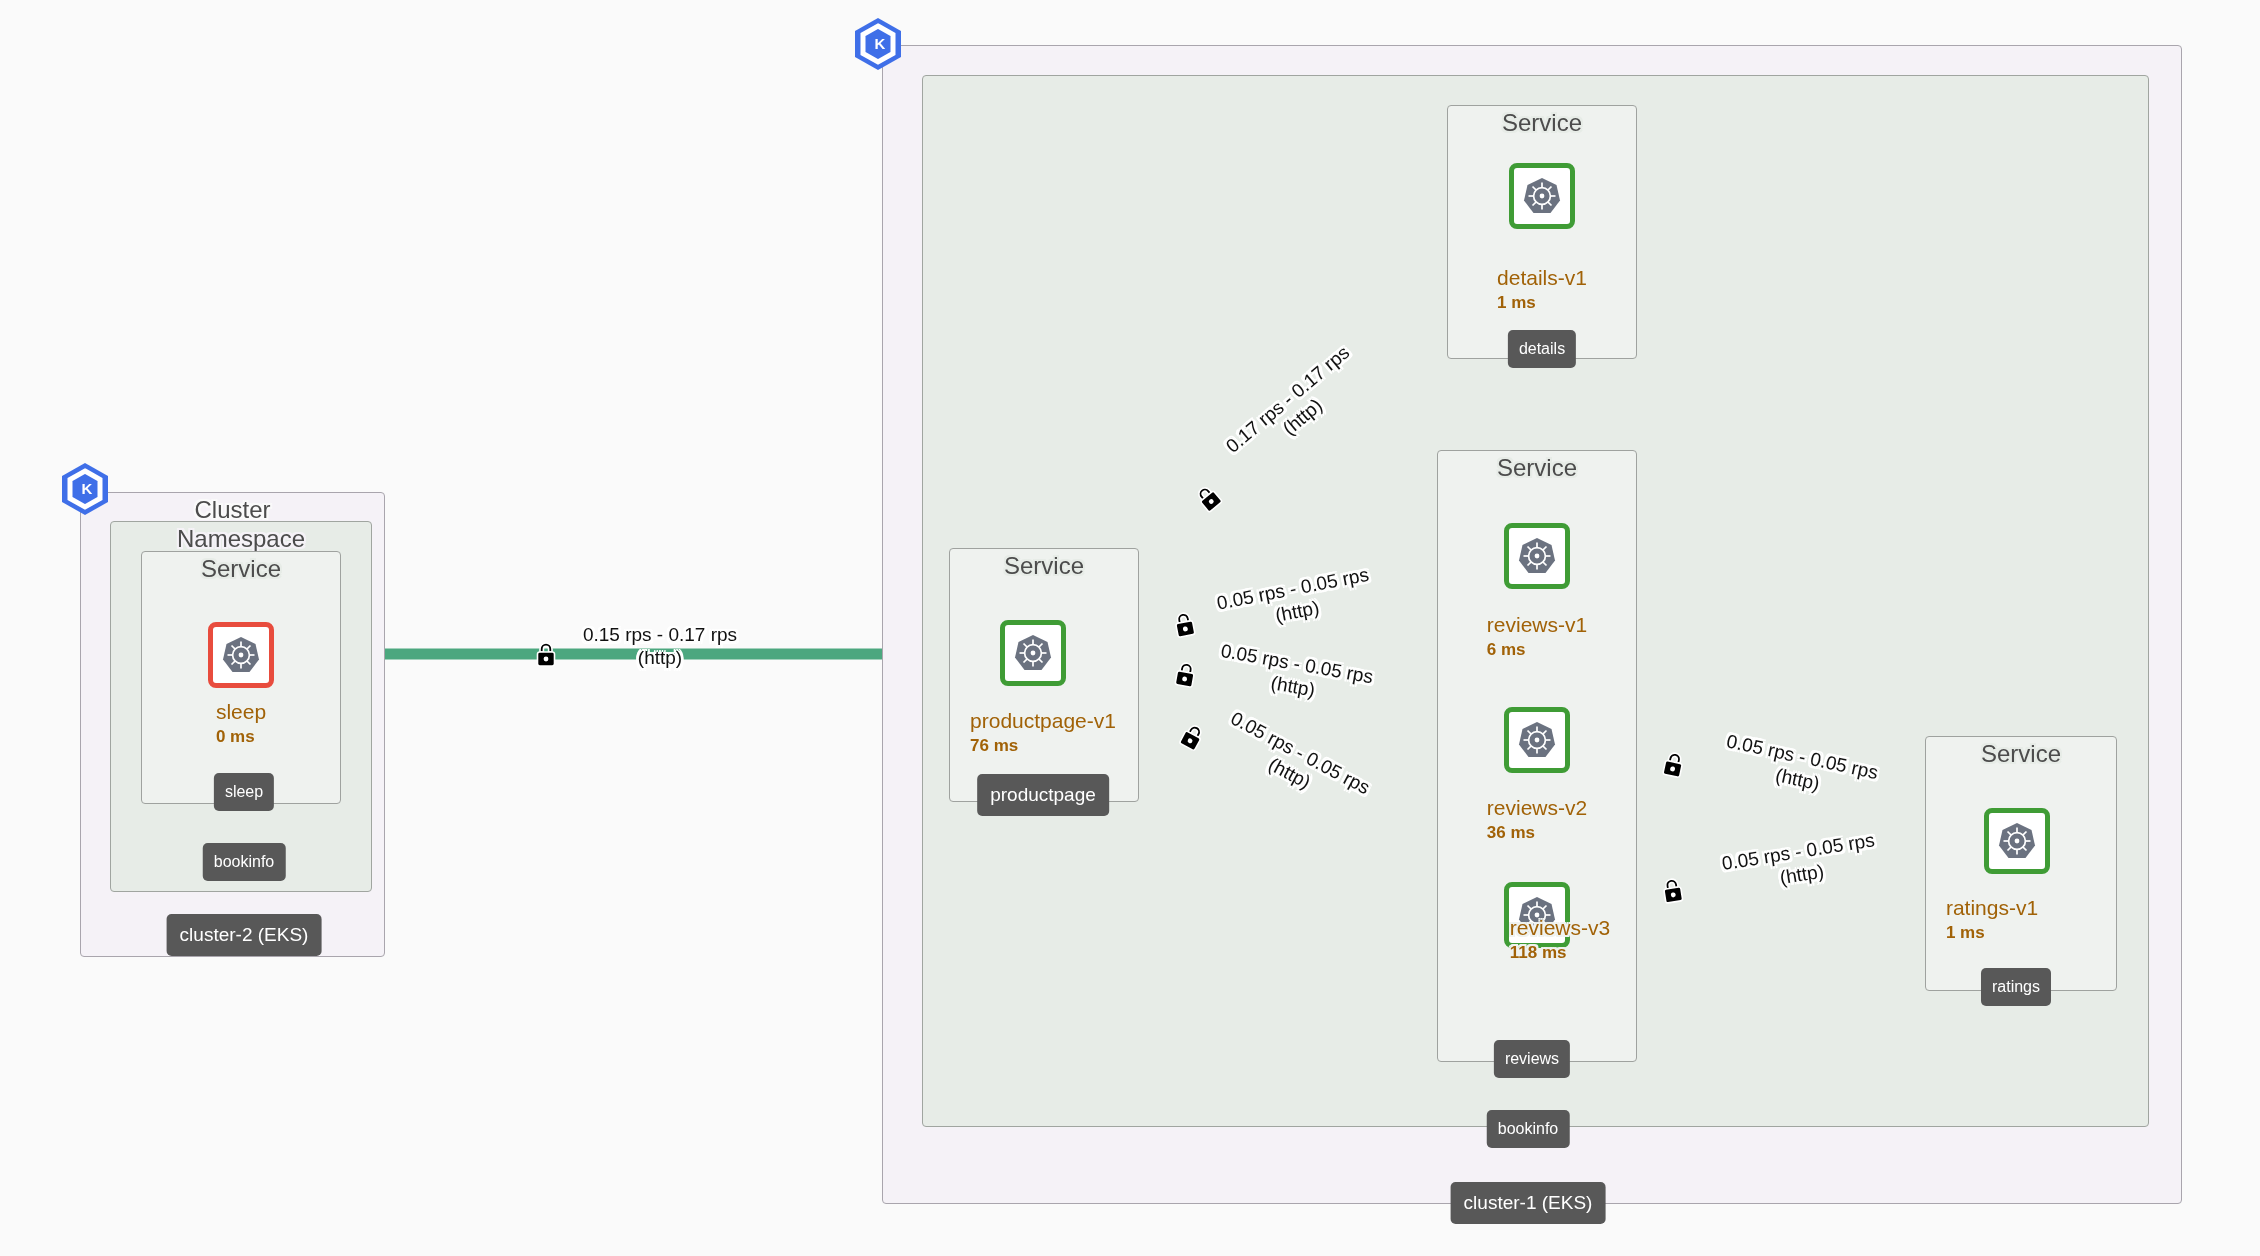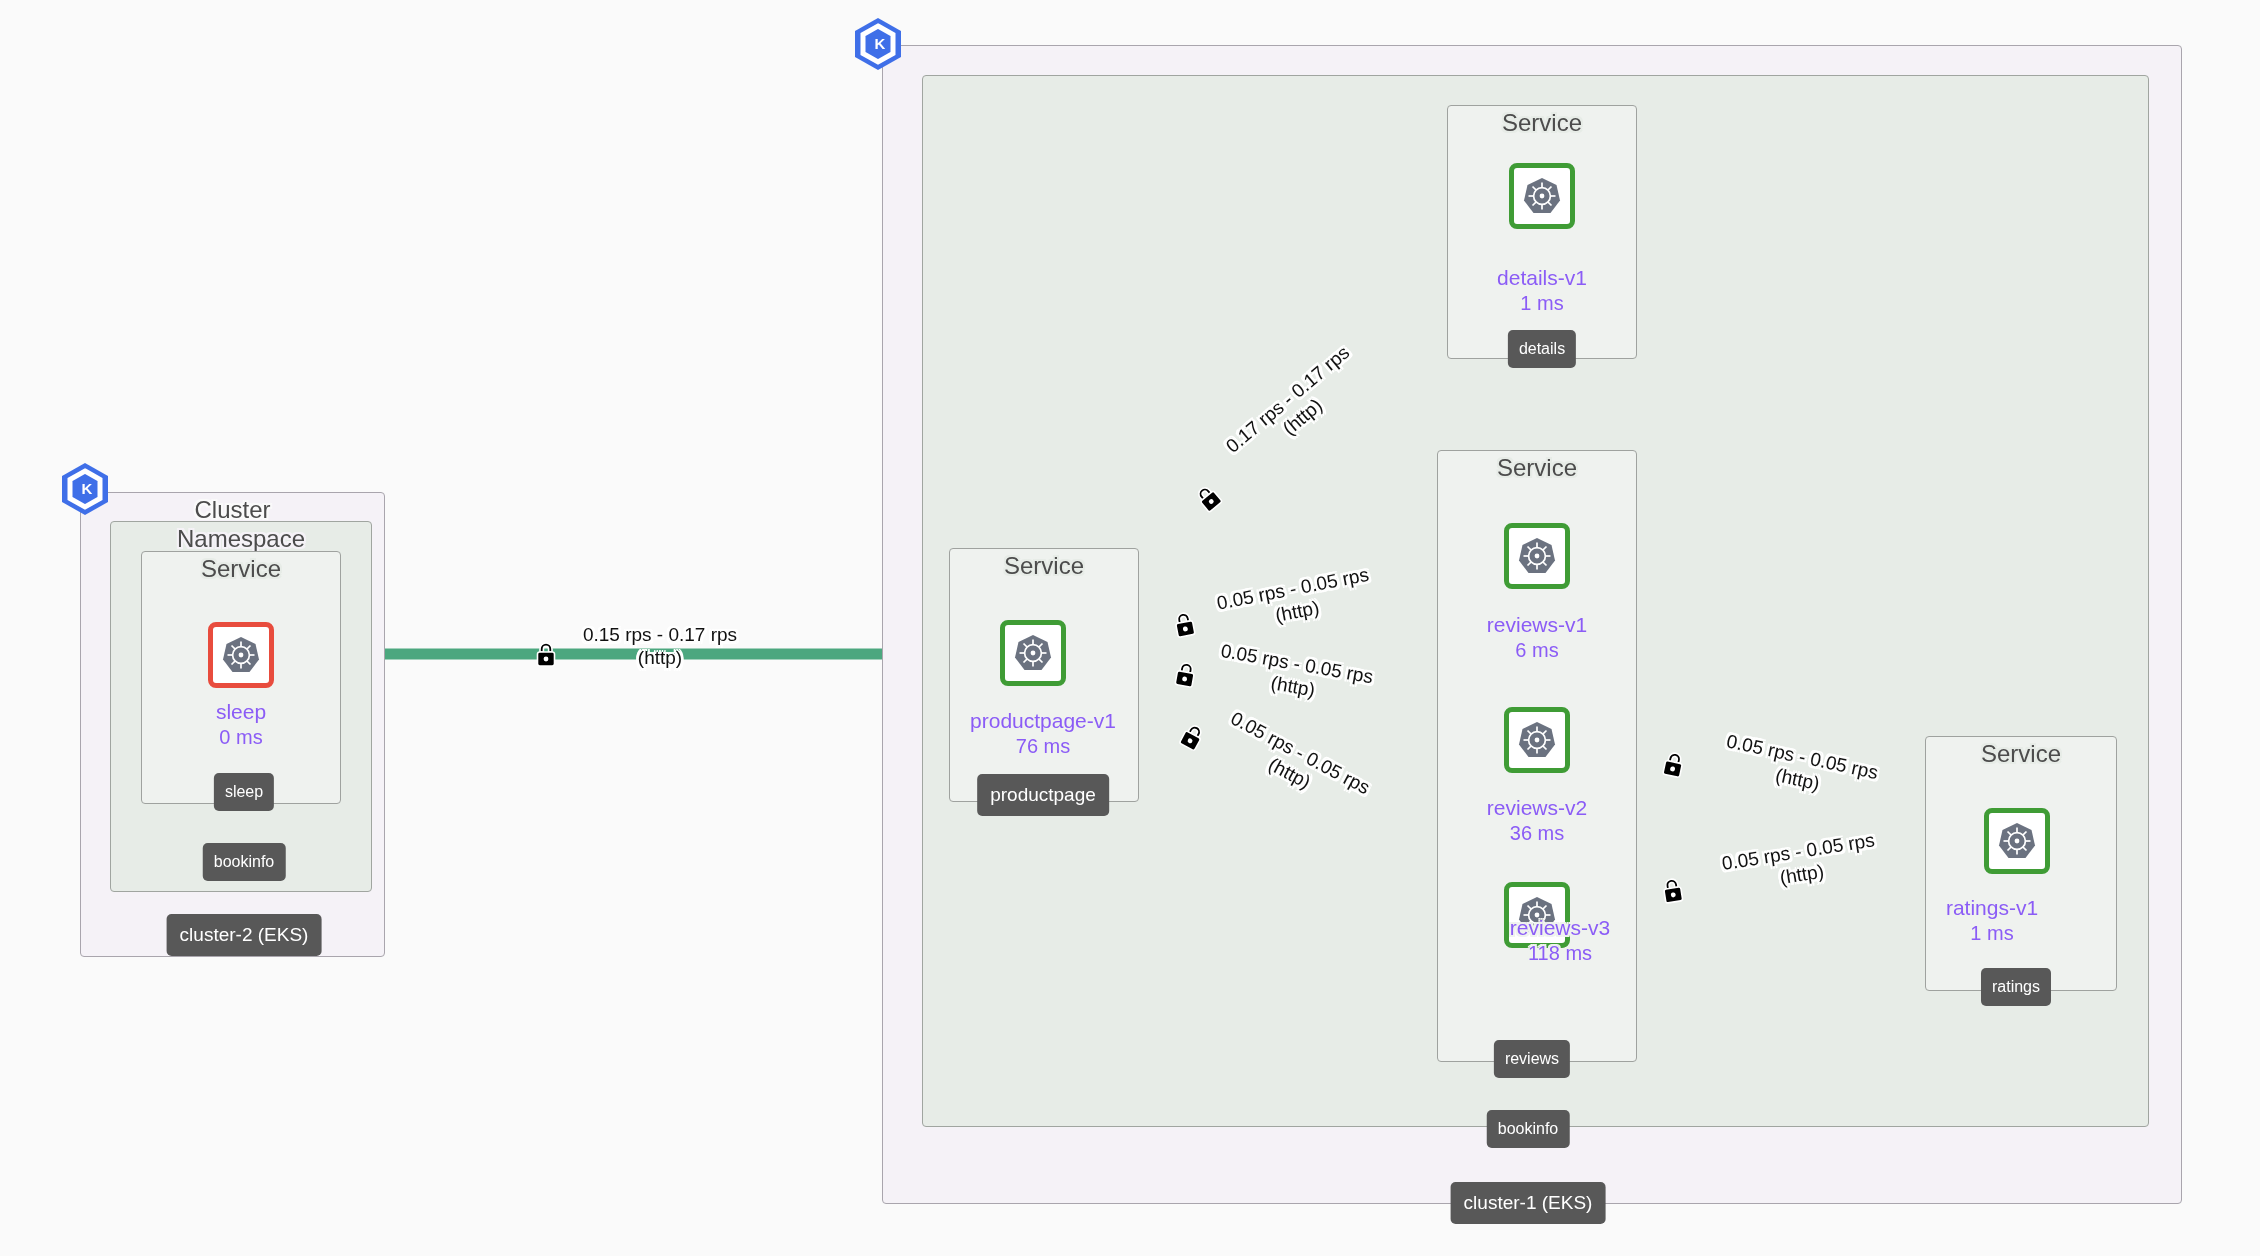--- a/index.html
+++ b/index.html
@@ -112,35 +112,36 @@
     justify-content: center;
   }
   .node.danger {
     border-color: #e84c3d;
   }
   .node svg { display: block; }
 
   .node-label {
     position: absolute;
     transform: translateX(-50%);
-    text-align: center;
+    text-align: left;
     white-space: nowrap;
-    color: #8b5cf6;
+    color: #a16207;
     font-size: 21px;
     line-height: 25px;
     text-shadow:
       -2px -2px 0 #eff2ef,  2px -2px 0 #eff2ef,
       -2px  2px 0 #eff2ef,  2px  2px 0 #eff2ef,
        0px -2px 0 #eff2ef,  0px  2px 0 #eff2ef,
       -2px  0px 0 #eff2ef,  2px  0px 0 #eff2ef;
   }
   .node-label .rt {
     display: block;
-    font-size: 20px;
+    font-size: 17px;
     line-height: 26px;
+    font-weight: bold;
   }
 
   
   #edge-layer {
     position: absolute;
     inset: 0;
     pointer-events: none;
   }
   .edge-line { fill: none; stroke: #4ca77f; }
   .edge-arrow { fill: #5f6b72; }

